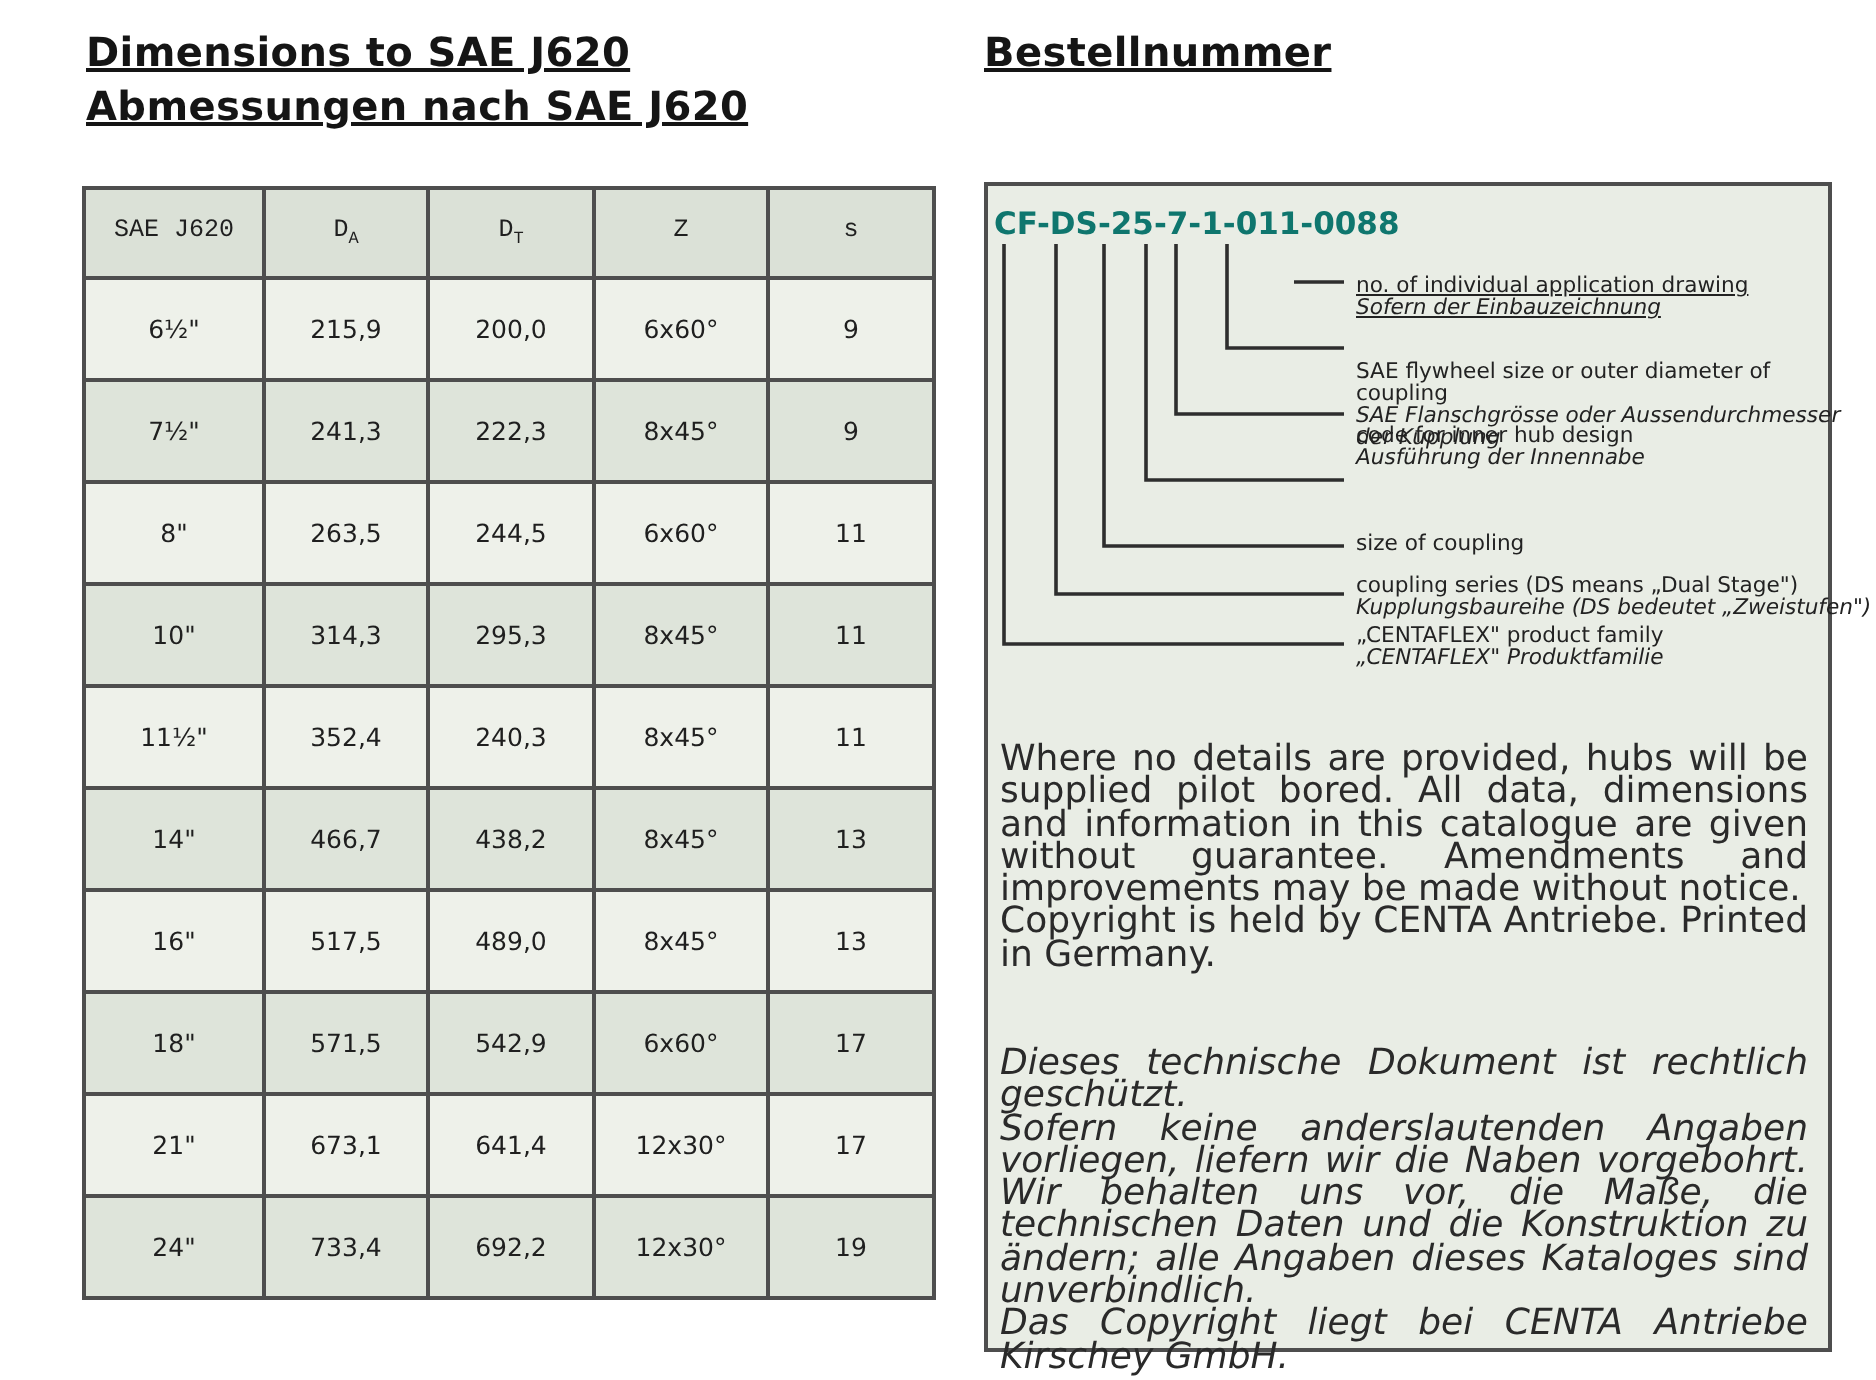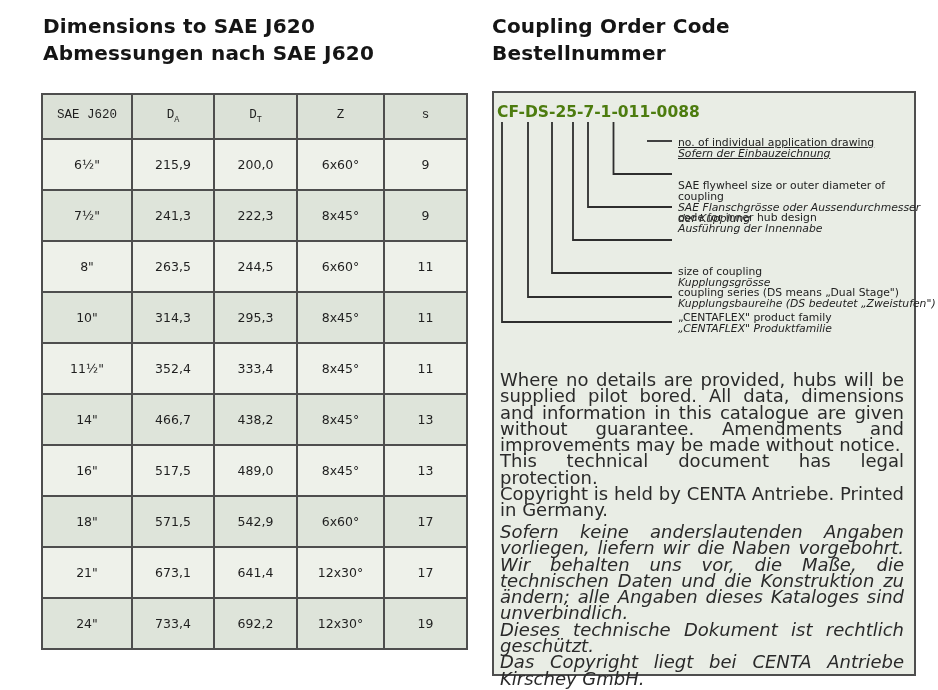--- a/index.html
+++ b/index.html
@@ -1,41 +1,41 @@
 <!DOCTYPE html>
 <html><head>
 <meta charset="utf-8">
 <style>
   html,body { margin:0; padding:0; background:#ffffff; }
   .page {
     position:relative; width:938px; height:690px; background:#ffffff;
     font-family:"DejaVu Sans","Liberation Sans",sans-serif; color:#1c1c1c; overflow:hidden;
   }
-  .title { position:absolute; font-weight:bold; font-size:20px; line-height:27px; color:#151515; letter-spacing:.2px; }
+  .title { position:absolute; font-weight:bold; font-size:20px; line-height:27px; color:#151515; letter-spacing:.2px;text-decoration:underline; }
   .title-left { left:43px; top:13px; }
   .title-right { left:492px; top:13px; }
 
   
   table.dims { position:absolute; left:41px; top:93px; border-collapse:collapse; table-layout:fixed; }
   table.dims th, table.dims td {
     border:2px solid #4e4e4e; text-align:center; vertical-align:middle;
     font-size:12.5px; font-weight:normal; color:#1f1f1f; padding:0;
   }
   table.dims th { height:43px; background:#dbe1d7;font-family:Liberation Mono, monospace; }
   table.dims td { height:49px; }
   table.dims sub { font-size:8.5px; }
   tr.r-light td { background:#eef1ea; }
   tr.r-dark  td { background:#dee4da; }
 
   
   .order-box {
     position:absolute; left:492px; top:91px; width:424px; height:585px;
     background:#e9ede5; border:2px solid #4e4e4e; box-sizing:border-box; overflow:visible;
   }
-  .oc-code { position:absolute; left:3px; top:10px; font-weight:bold; font-size:15.5px; color:#4d7c0f; white-space:nowrap; }
+  .oc-code { position:absolute; left:3px; top:10px; font-weight:bold; font-size:15.5px; color:#0f766e; white-space:nowrap; }
   svg.connectors { position:absolute; left:0; top:0; }
   .callout { position:absolute; left:184px; width:252px; font-size:10.8px; line-height:11px; color:#222; }
   .callout div { white-space:nowrap; }
   .callout .de { font-style:italic; }
   .c1 { top:44px;text-decoration:underline; } .c2 { top:55px;margin-top:32px; } .c3 { top:107px;margin-top:12px; } .c4 { top:128px; }
   .c5 { top:173px; } .c6 { top:194px; } .c7 { top:219px; }
 
   .notes { position:absolute; left:6px; width:404px; text-align:justify; color:#2a2a2a;
            font-size:18px; line-height:16.3px; }
   .notes-en { top:279px; }
@@ -45,21 +45,20 @@
 <body>
 
 <div class="page">
 
   <div class="title title-left">
     <div>Dimensions to SAE J620</div>
     <div>Abmessungen nach SAE J620</div>
   </div>
 
   <div class="title title-right">
-    <div>Coupling Order Code</div>
     <div>Bestellnummer</div>
   </div>
 
   <table class="dims">
     <colgroup>
         <col style="width:90px">
         <col style="width:82px">
         <col style="width:83px">
         <col style="width:87px">
         <col style="width:83px">
@@ -96,21 +95,21 @@
     <tr class="r-dark">
       <td>10"</td>
           <td>314,3</td>
           <td>295,3</td>
           <td>8x45°</td>
           <td>11</td>
     </tr>
     <tr class="r-light">
       <td>11½"</td>
           <td>352,4</td>
-          <td>333,4</td>
+          <td>240,3</td>
           <td>8x45°</td>
           <td>11</td>
     </tr>
     <tr class="r-dark">
       <td>14"</td>
           <td>466,7</td>
           <td>438,2</td>
           <td>8x45°</td>
           <td>13</td>
     </tr>
@@ -167,37 +166,35 @@
       <div class="en">coupling</div>
       <div class="de">SAE Flanschgrösse oder Aussendurchmesser</div>
       <div class="de">der Kupplung</div>
     </div>
     <div class="callout c3">
       <div class="en">code for inner hub design</div>
       <div class="de">Ausführung der Innennabe</div>
     </div>
     <div class="callout c5">
       <div class="en">size of coupling</div>
-      <div class="de">Kupplungsgrösse</div>
     </div>
     <div class="callout c6">
       <div class="en">coupling series (DS means „Dual Stage")</div>
       <div class="de">Kupplungsbaureihe (DS bedeutet „Zweistufen")</div>
     </div>
     <div class="callout c7">
       <div class="en">„CENTAFLEX" product family</div>
       <div class="de">„CENTAFLEX" Produktfamilie</div>
     </div>
 
     <div class="notes notes-en">
       <div>Where no details are provided, hubs will be supplied pilot bored. All data, dimensions and information in this catalogue are given without guarantee. Amendments and improvements may be made without notice.</div>
-      <div>This technical document has legal protection.</div>
       <div>Copyright is held by CENTA Antriebe. Printed in Germany.</div>
     </div>
 
     <div class="notes notes-de">
+      <div>Dieses technische Dokument ist rechtlich geschützt.</div>
       <div>Sofern keine anderslautenden Angaben vorliegen, liefern wir die Naben vorgebohrt. Wir behalten uns vor, die Maße, die technischen Daten und die Konstruktion zu ändern; alle Angaben dieses Kataloges sind unverbindlich.</div>
-      <div>Dieses technische Dokument ist rechtlich geschützt.</div>
       <div>Das Copyright liegt bei CENTA Antriebe Kirschey GmbH.</div>
     </div>
   </div>
 
 </div>
 
 </body></html>

